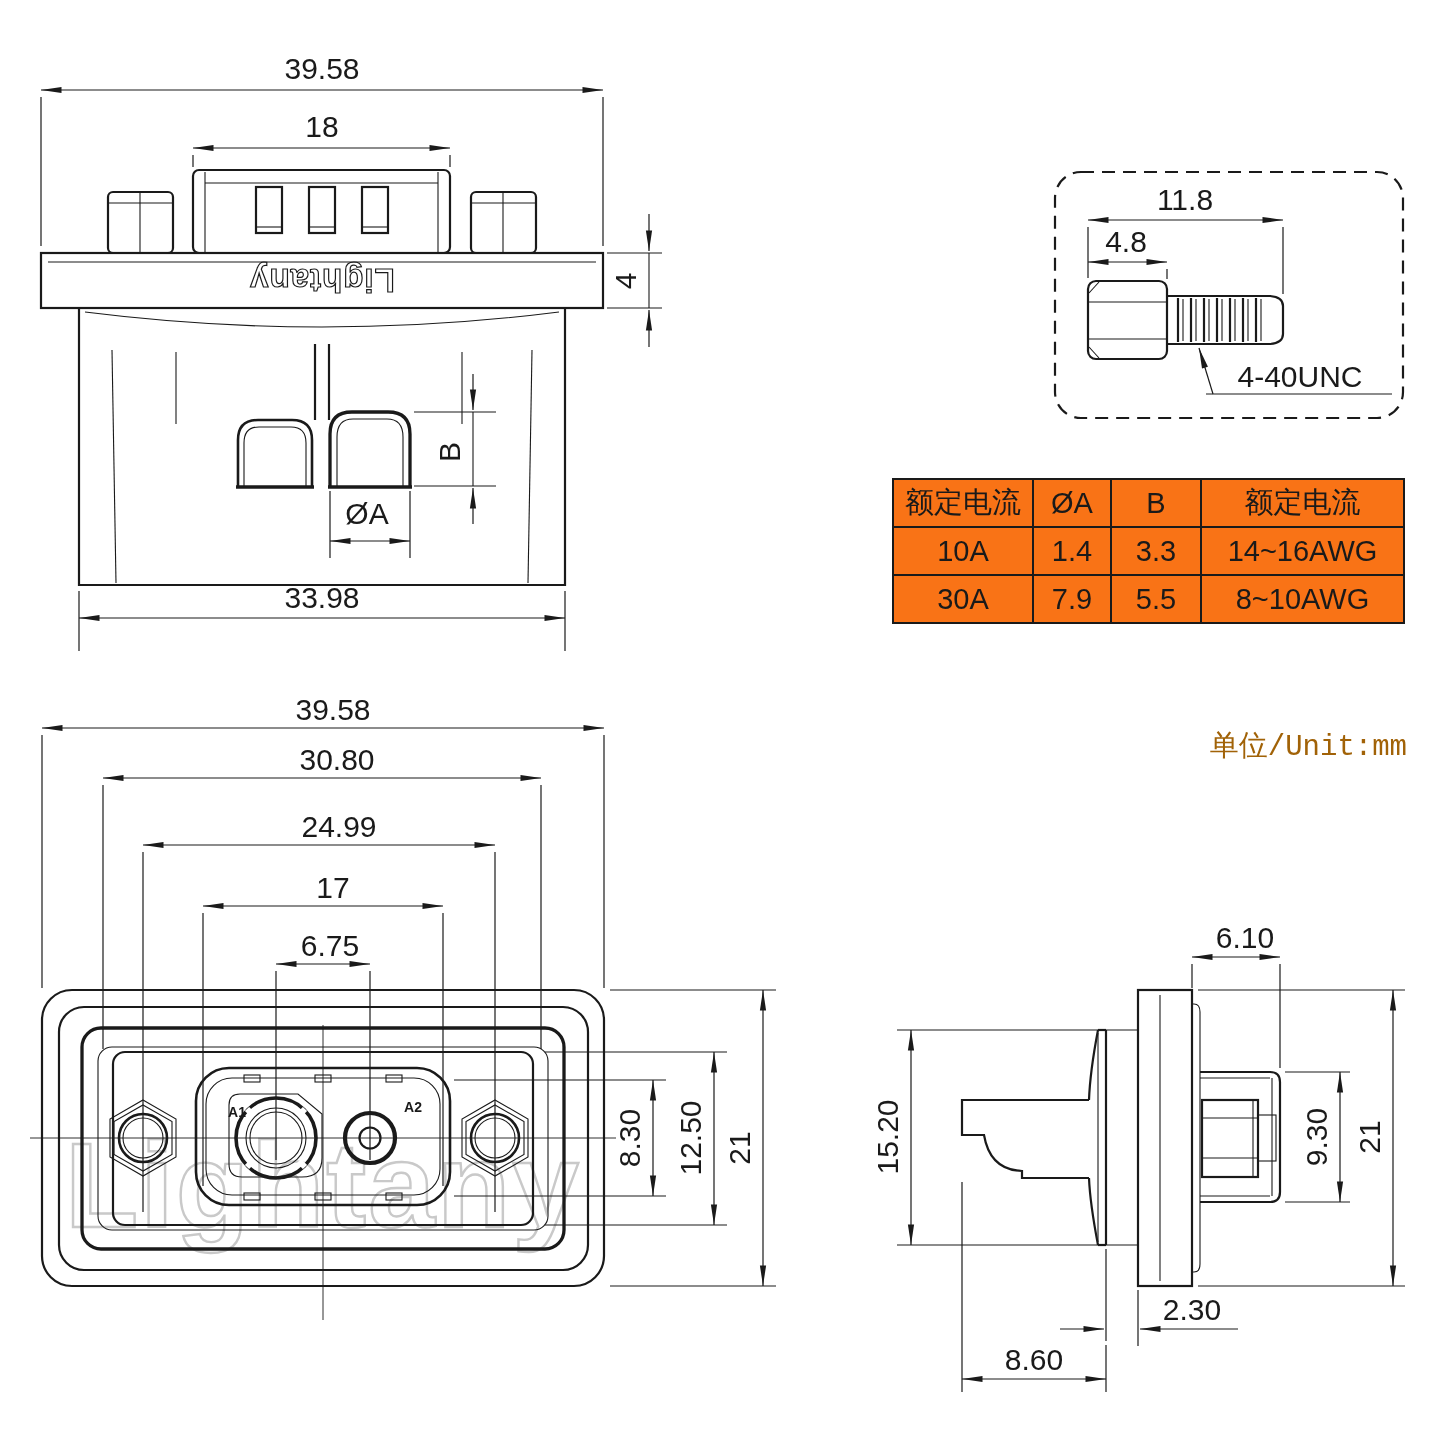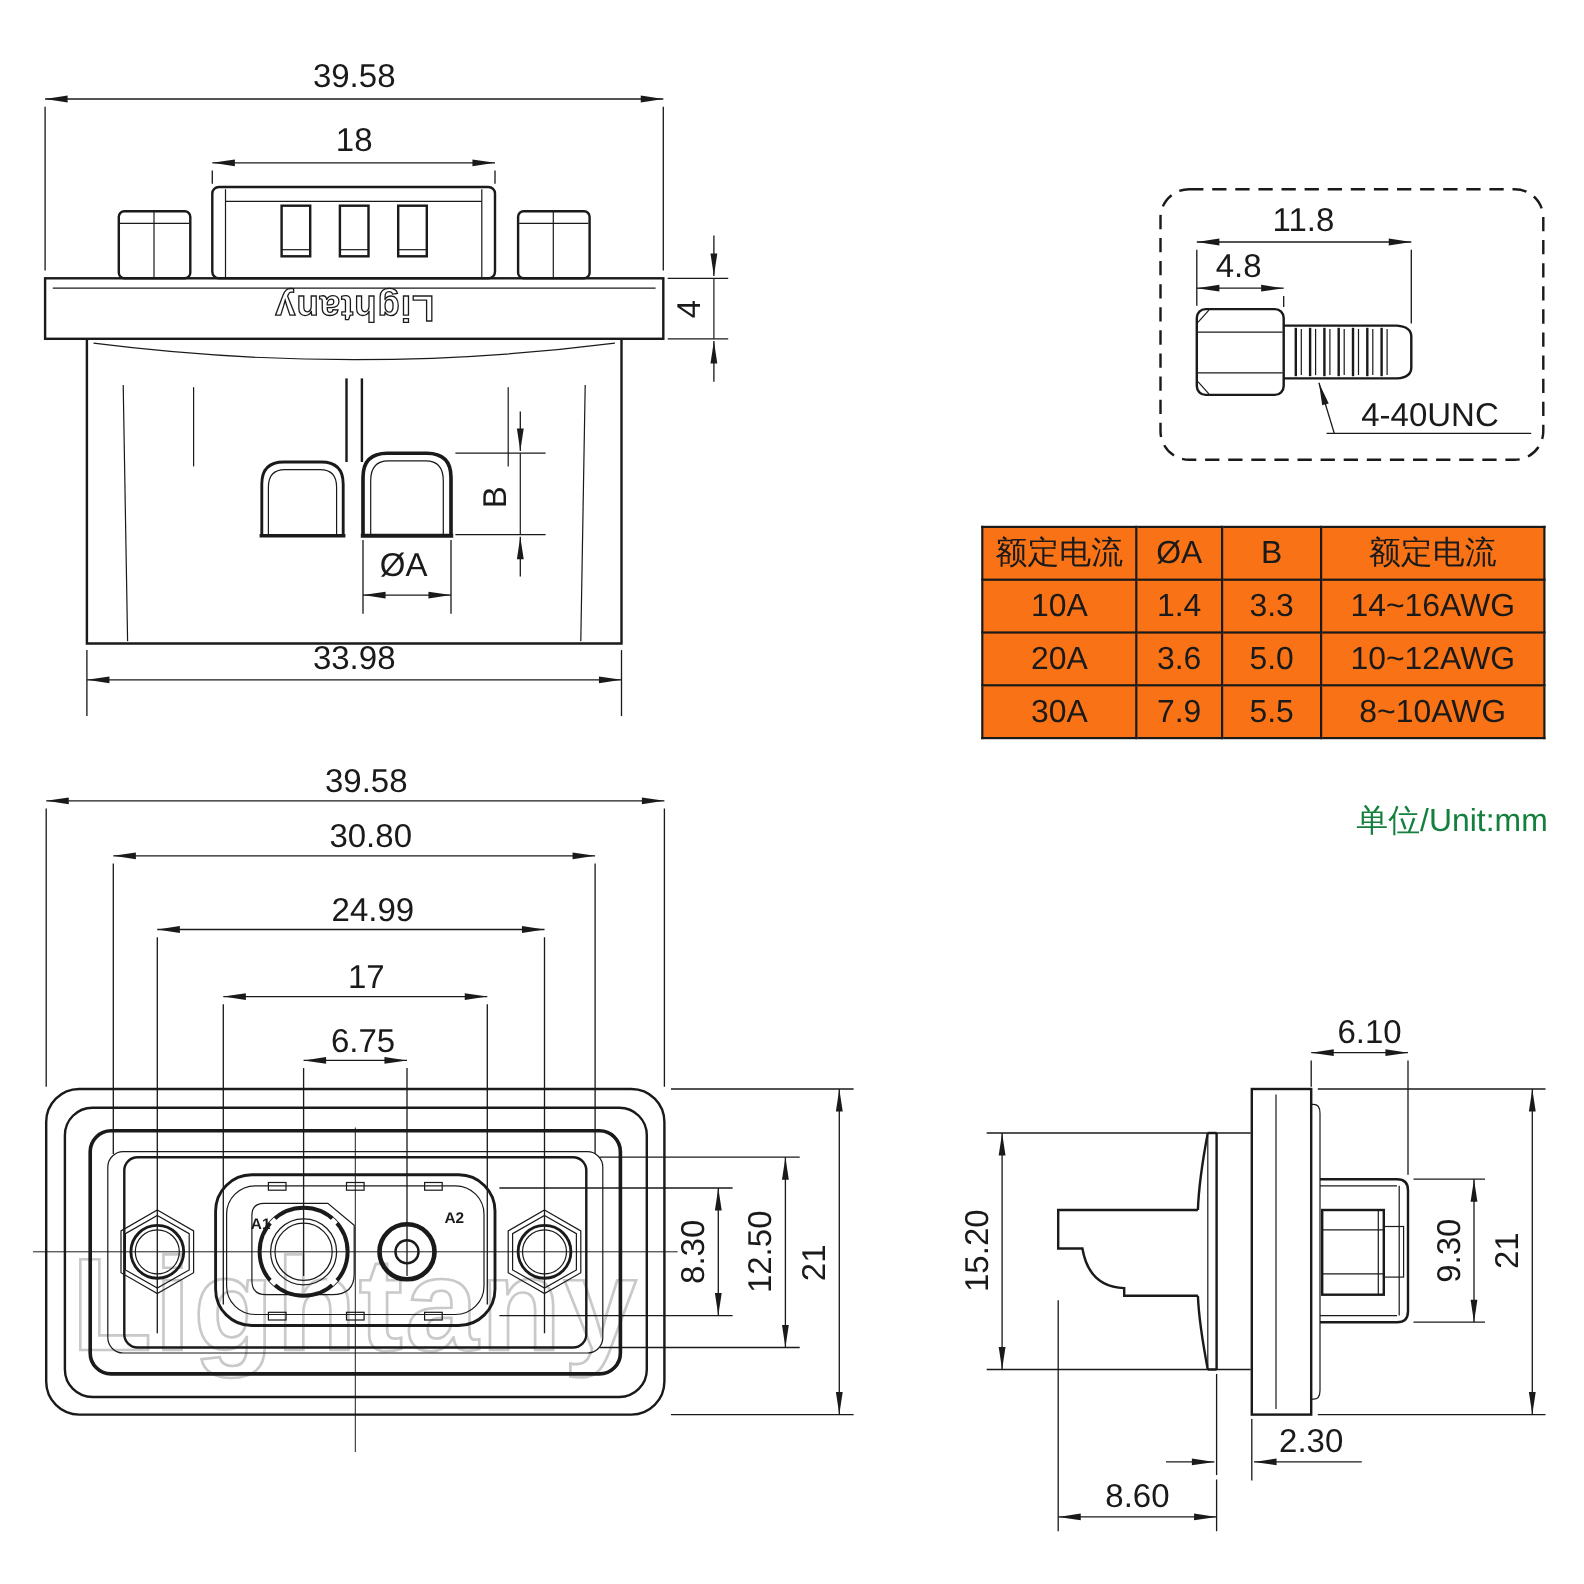--- a/index.html
+++ b/index.html
@@ -18,21 +18,21 @@
   .dim-t{font-size:30px;text-anchor:middle;}
   .small-t{font-size:14px;font-weight:bold;text-anchor:middle;}
   .logo-t{font-size:33px;font-weight:bold;text-anchor:middle;fill:none;stroke:#1a1a1a;stroke-width:1.2;letter-spacing:1px;}
   .wm-t{font-size:120px;font-weight:bold;text-anchor:middle;fill:none;stroke:#c9c9c9;stroke-width:2.4;letter-spacing:2px;}
   #ah path{fill:#1a1a1a;}
   
   #spec-table{position:absolute;left:892px;top:478px;border-collapse:collapse;table-layout:fixed;}
   #spec-table th,#spec-table td{border:2px solid #1a1a1a;text-align:center;vertical-align:middle;
       font-size:29px;font-weight:normal;color:#1a1a1a;padding:0;height:46px;background:#f97316;}
   #unit-note{position:absolute;left:892px;top:726px;width:515px;text-align:right;
-      font-size:29px;color:#15803d;}
+      font-size:29px;color:#a16207;font-family:Liberation Mono, monospace;}
 </style>
 </head>
 <body>
 
 <div id="canvas">
 
 <svg width="1440" height="1440" viewBox="0 0 1440 1440">
   <defs>
     <marker id="ah" viewBox="0 0 22 8" markerWidth="22" markerHeight="8" refX="21.5" refY="4" orient="auto-start-reverse" markerUnits="userSpaceOnUse">
       <path d="M1,0.9 L21.5,4 L1,7.1 Z"></path>
@@ -349,26 +349,20 @@
     <th>B</th>
     <th>额定电流</th>
   </tr>
   <tr>
     <td>10A</td>
     <td>1.4</td>
     <td>3.3</td>
     <td>14~16AWG</td>
   </tr>
   <tr>
-    <td>20A</td>
-    <td>3.6</td>
-    <td>5.0</td>
-    <td>10~12AWG</td>
-  </tr>
-  <tr>
     <td>30A</td>
     <td>7.9</td>
     <td>5.5</td>
     <td>8~10AWG</td>
   </tr>
 </tbody>
     </table>
 <div id="unit-note">单位/Unit:mm</div>
 
 </div>

